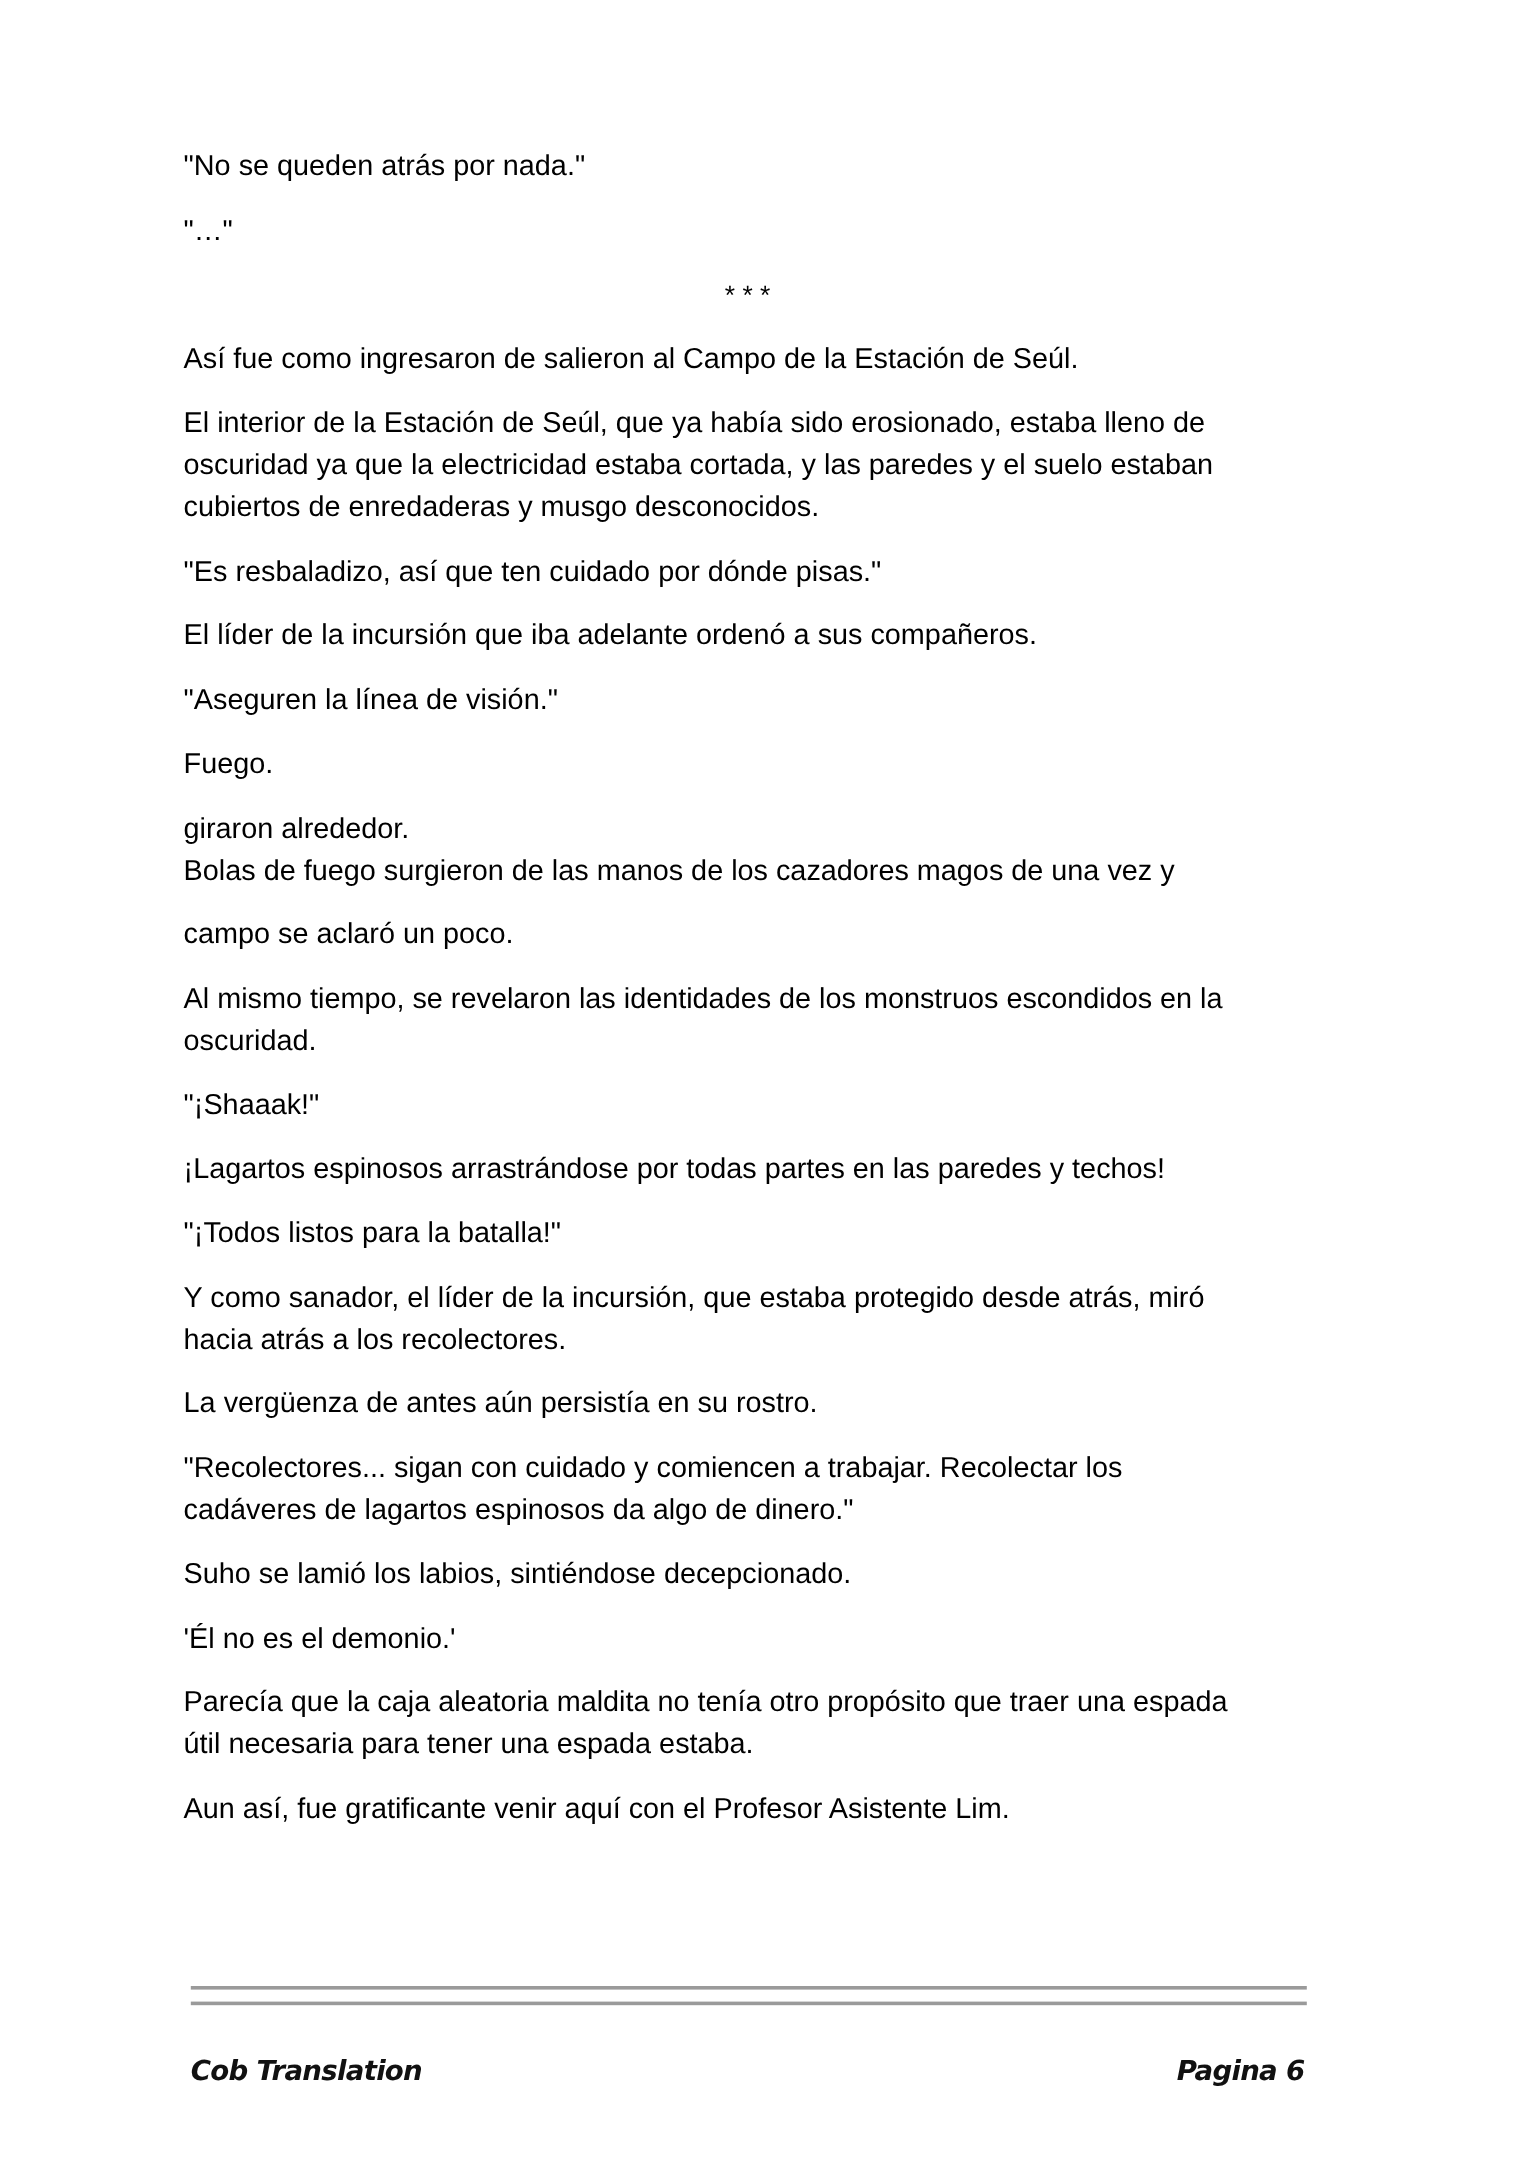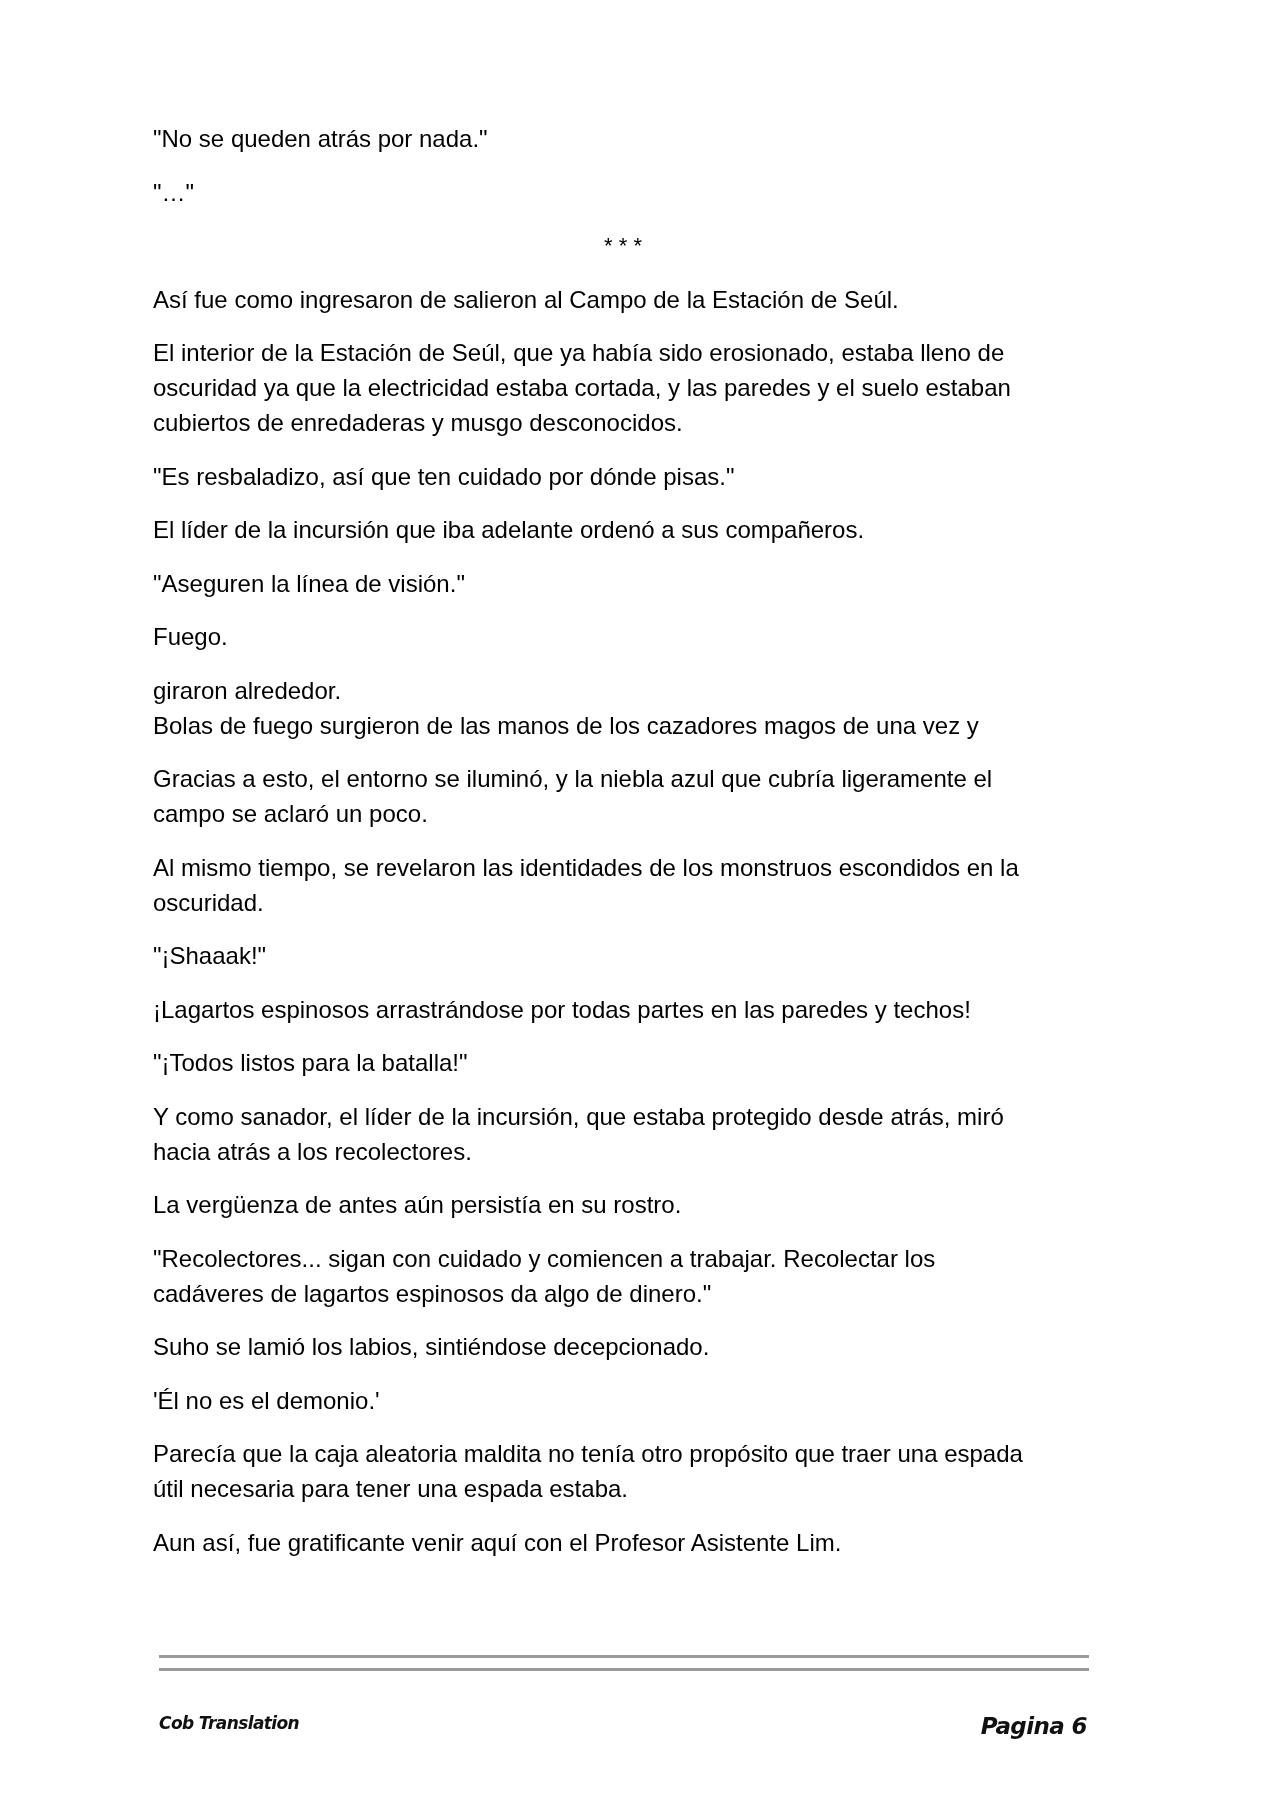--- a/index.html
+++ b/index.html
@@ -54,21 +54,21 @@
       background: #9a9a9a;
     }
     .rule.r1 { top: 1655px; }
     .rule.r2 { top: 1668px; }
     .footer-left, .footer-right {
       position: absolute;
       top: 1713px;
       font-family: "DejaVu Sans", sans-serif;
       font-style: italic;
       font-weight: bold;
-      font-size: 17px;
+      font-size: 23px;
       letter-spacing: -0.6px;
       color: #111111;
     }
     .footer-left { left: 159px; }
     .footer-right { right: 193px; font-size: 23px; }
   </style>
 </head>
 <body>
 
 <div class="page">
@@ -98,21 +98,20 @@
         <span class="line">"Aseguren la línea de visión."</span>
       </p>
       <p class="para">
         <span class="line">Fuego.</span>
       </p>
       <p class="para">
         <span class="line">giraron alrededor.</span>
         <span class="line">Bolas de fuego surgieron de las manos de los cazadores magos de una vez y</span>
       </p>
       <p class="para">
-        <span class="line">Gracias a esto, el entorno se iluminó, y la niebla azul que cubría ligeramente el</span>
         <span class="line">campo se aclaró un poco.</span>
       </p>
       <p class="para">
         <span class="line">Al mismo tiempo, se revelaron las identidades de los monstruos escondidos en la</span>
         <span class="line">oscuridad.</span>
       </p>
       <p class="para">
         <span class="line">"¡Shaaak!"</span>
       </p>
       <p class="para">

